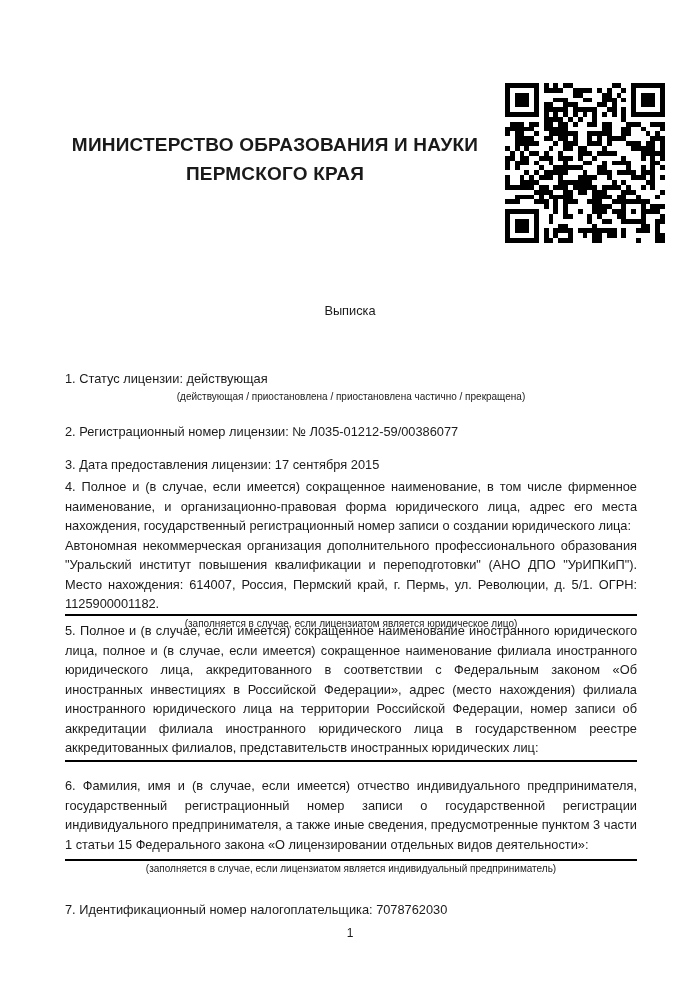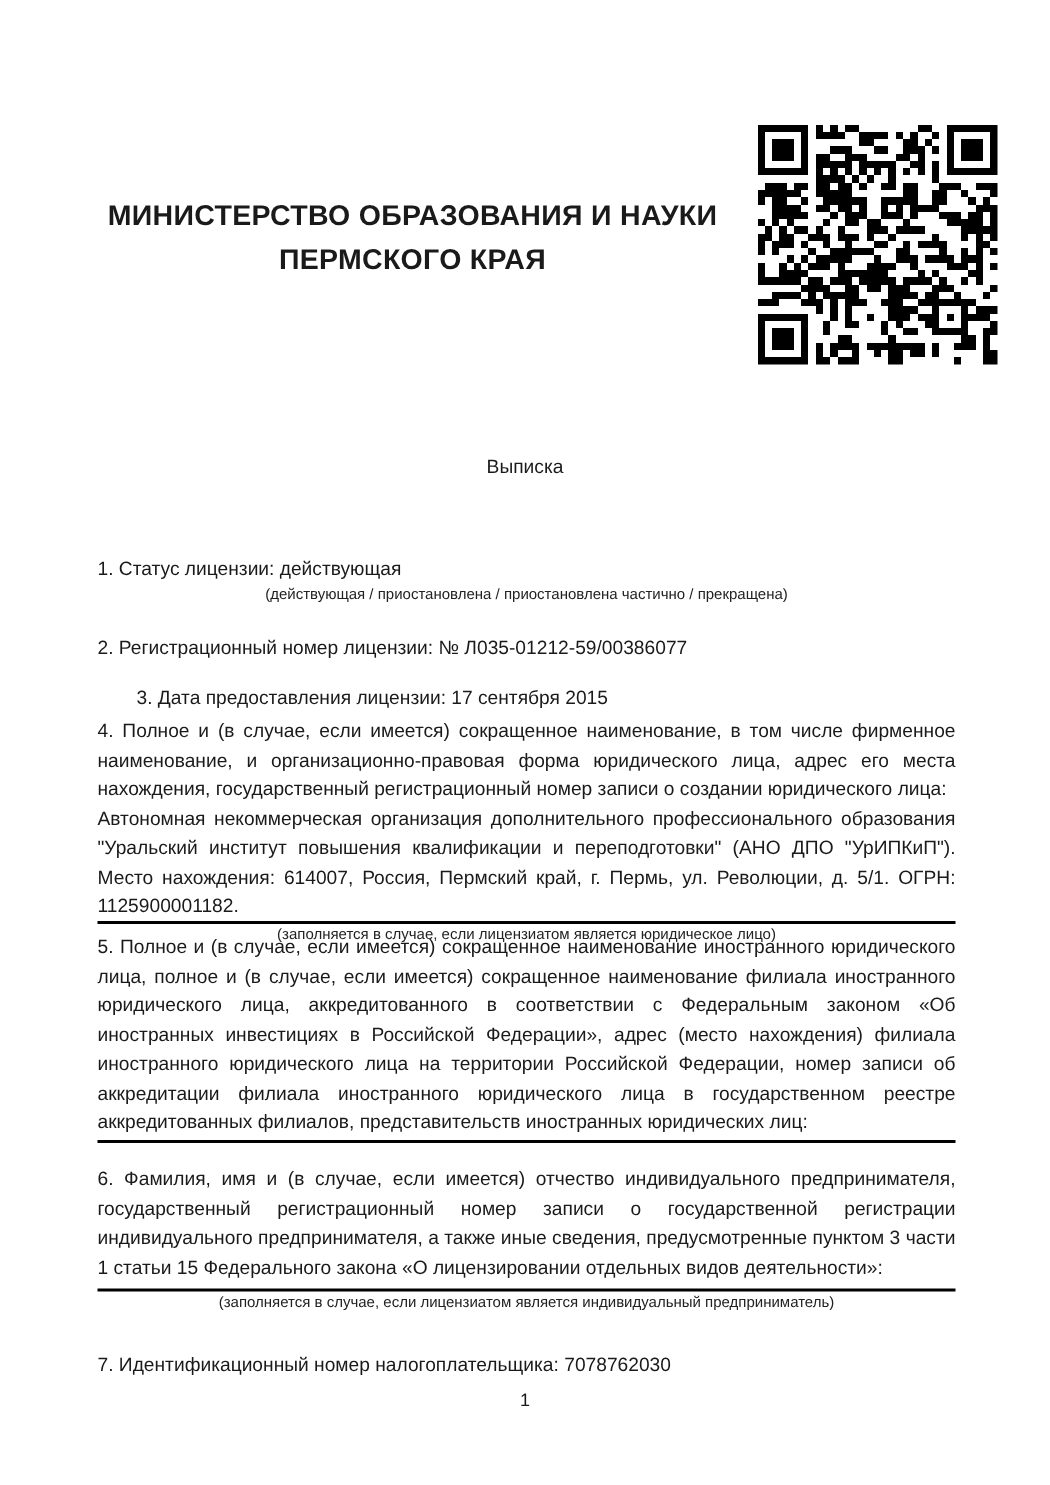--- a/index.html
+++ b/index.html
@@ -64,21 +64,21 @@
   }
   .fill-line {
     border-top: 2px solid #000;
     height: 0;
     margin-top: 2px;
   }
   .fill-line.tight { margin-top: 0; }
   .fill-line.loose { margin-top: 5px; }
   .s1 { top: 369px; }
   .s2 { top: 422px; }
-  .s3 { top: 455px; margin-left: 26px; }
+  .s3 { top: 455px; }
   .s4 { top: 477px; }
   .s5 { top: 621px; }
   .s6 { top: 776px; }
   .s7 { top: 900px; }
   .page-number {
     position: absolute;
     left: 0;
     top: 926px;
     width: 700px;
     text-align: center;

